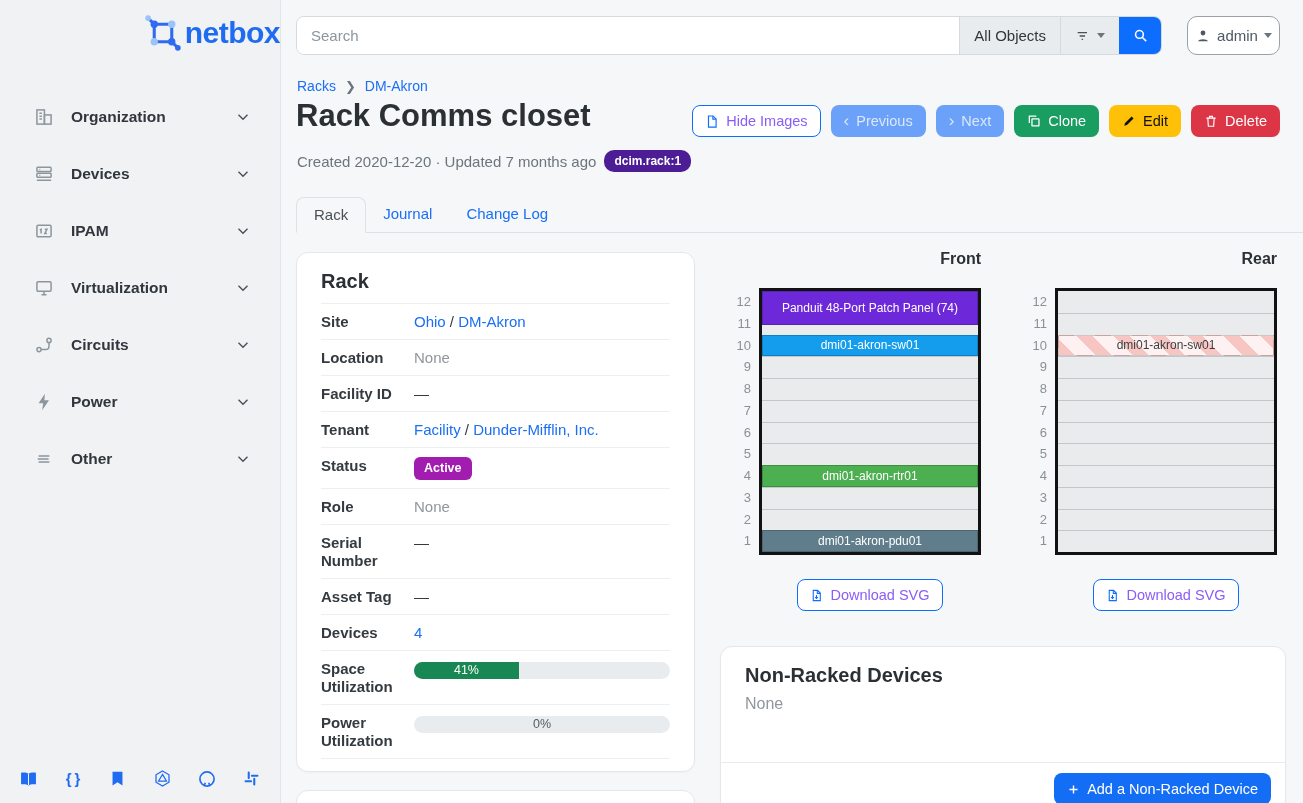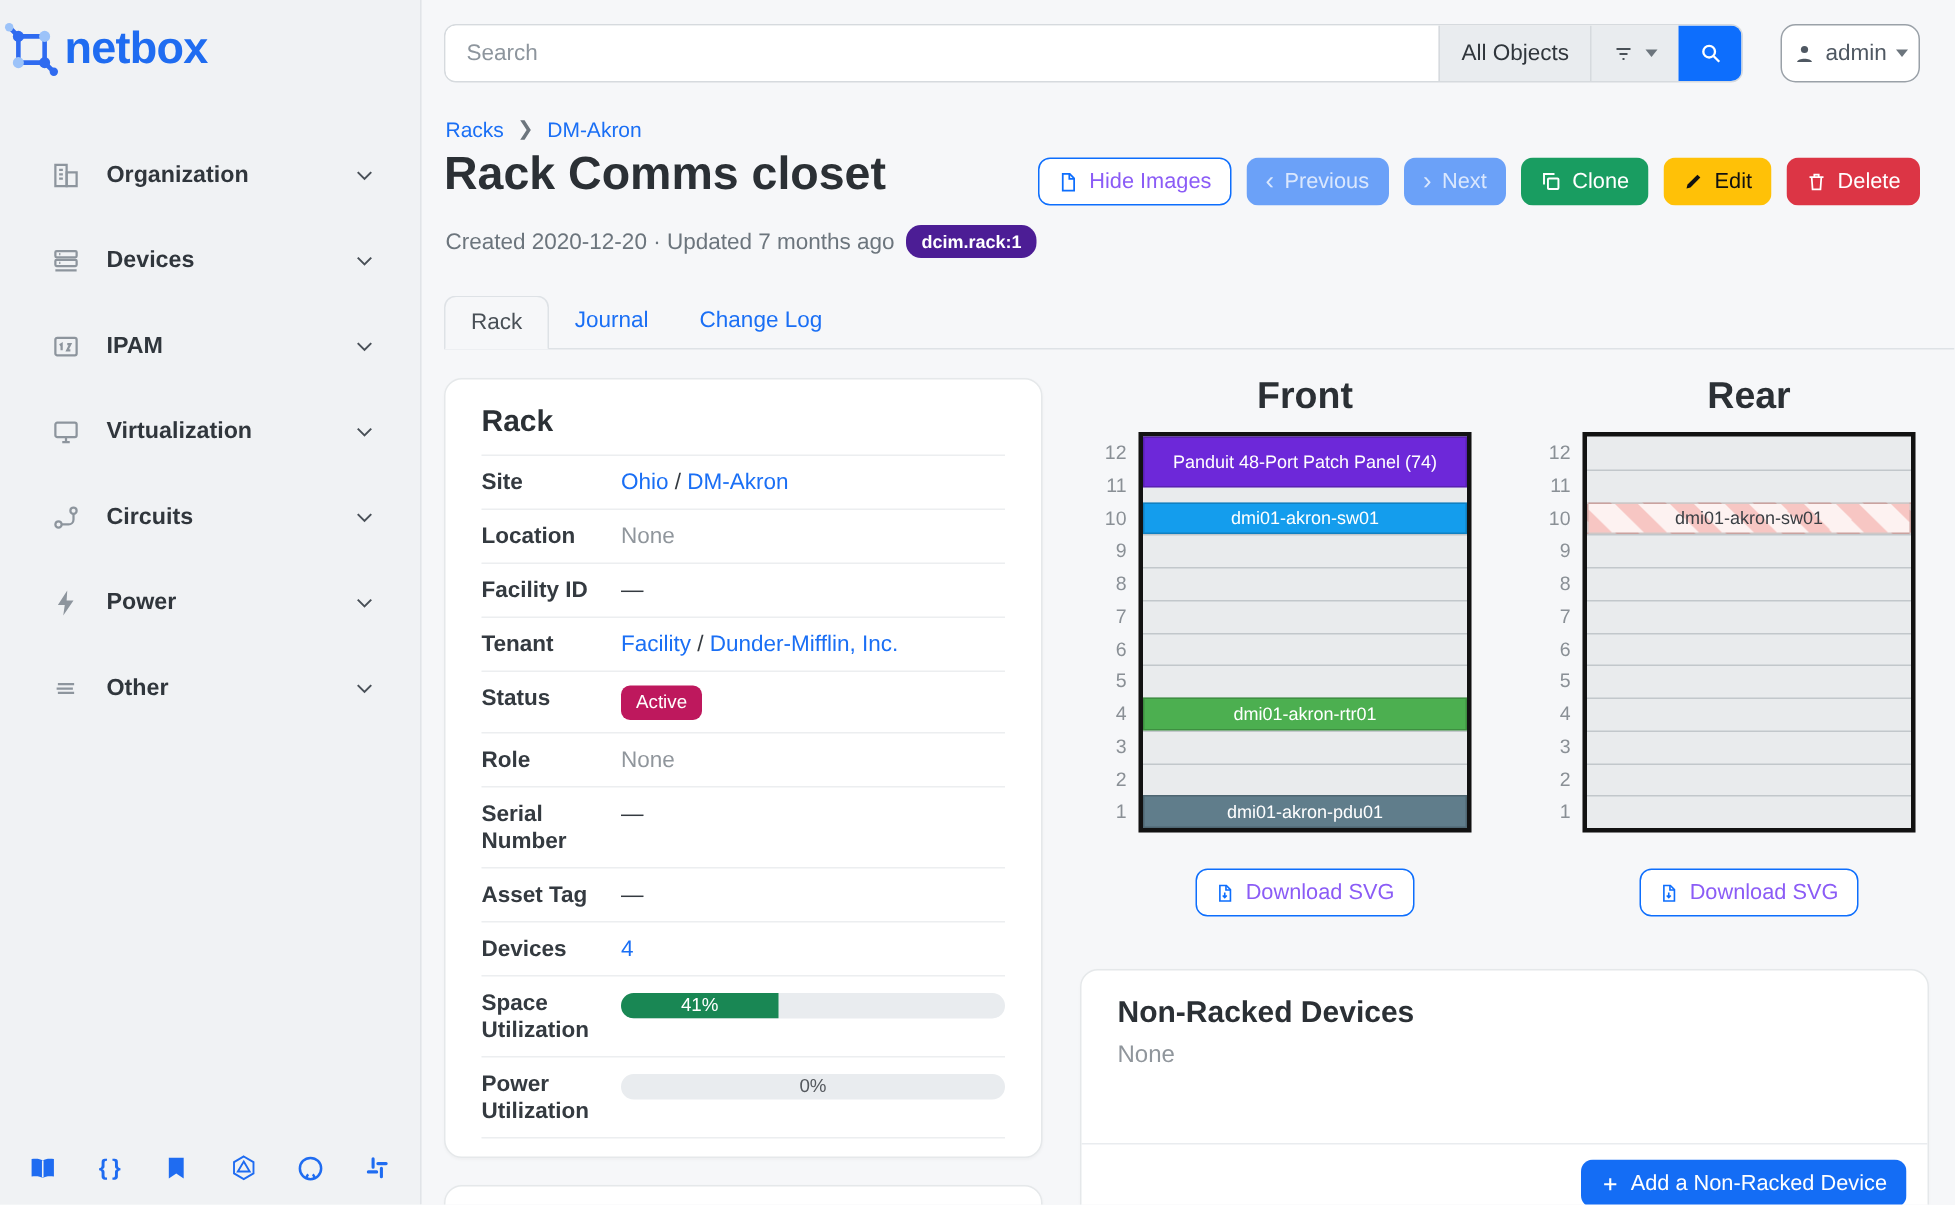--- a/index.html
+++ b/index.html
@@ -8,21 +8,21 @@
     width:1303px; height:803px; position:relative; overflow:hidden;
     background:#f6f7f9;
     font-family:"Liberation Sans","DejaVu Sans",sans-serif;
     color:#343a40;
   }
   
   .sidebar {
     position:absolute; left:0; top:0; width:281px; height:803px;
     background:#f0f2f4; border-right:1px solid #e1e4e8;
   }
-  .logo { display:flex; align-items:center; justify-content:flex-start; gap:1px; padding-top:12px; }
+  .logo { display:flex; align-items:center; justify-content:flex-end; gap:1px; padding-top:12px; }
   .logo-text { font-size:30px; font-weight:800; color:#1f6cf1; letter-spacing:-0.5px; }
   .nav { margin-top:34px; }
   .nav-item {
     display:flex; align-items:center; height:57px; padding:0 28px 0 34px;
     cursor:pointer;
   }
   .nav-item .mi { width:20px; height:20px; color:#8d959d; flex:0 0 auto; }
   .nav-item .lbl { margin-left:17px; font-size:15.5px; font-weight:700; color:#30363c; flex:1; }
   .nav-item .chev { width:18px; height:18px; color:#495057; }
   .side-foot {
@@ -96,29 +96,29 @@
   .panel { background:#fff; border:1px solid #e5e8ea; border-radius:12px; box-shadow:0 1px 2px rgba(0,0,0,.03); }
   .rack-panel { position:absolute; left:15px; top:252px; width:399px; height:520px; padding:17px 24px; }
   .panel-title { font-size:20px; font-weight:800; color:#2b3035; margin:0 0 10px 0; }
   .kv-table { width:100%; }
   .kv-row { display:flex; border-bottom:1px solid #eceef0; padding:8px 0; align-items:flex-start; }
   .kv-row:first-child { border-top:1px solid #eceef0; }
   .kv-label { width:93px; flex:0 0 auto; font-size:15px; font-weight:700; color:#343a40; line-height:1.2; padding-top:1px; }
   .kv-value { flex:1; font-size:15px; color:#343a40; line-height:1.2; padding-top:1px; }
   .kv-value a { color:#1a6ff5; text-decoration:none; cursor:pointer; }
   .muted { color:#90969c; }
-  .badge-active { display:inline-block; background:#be185d; color:#fff; font-size:12.5px; font-weight:400; padding:4px 10px; border-radius:6px; }
+  .badge-active { display:inline-block; background:#a21caf; color:#fff; font-size:12.5px; font-weight:700; padding:4px 10px; border-radius:6px; }
   .progress { width:100%; height:17px; background:#e9ecef; border-radius:9px; overflow:hidden; position:relative; margin-top:2px; }
   .progress .fill { height:100%; background:#198754; display:flex; align-items:center; justify-content:center; }
   .progress .fill span { color:#fff; font-size:12.5px; }
   .progress .zero-label { position:absolute; inset:0; display:flex; align-items:center; justify-content:center; font-size:12.5px; color:#55595e; }
   .stub-panel { position:absolute; left:15px; top:790px; width:399px; height:24px; border-radius:12px 12px 0 0; }
 
   
-  .elev-title { position:absolute; top:250px; width:222px; text-align:center; font-size:25px; font-weight:800; color:#2b3035; }
+  .elev-title { position:absolute; top:250px; width:222px; text-align:right; font-size:16px; font-weight:800; color:#2b3035; }
   .elev-title.front { left:478px; } .elev-title.rear { left:774px; }
   .unit-col { position:absolute; top:291px; width:30px; text-align:right; }
   .unit-col.front { left:440px; } .unit-col.rear { left:736px; }
   .unit-col span { display:block; height:21.75px; line-height:21.75px; font-size:13px; color:#8a9096; }
   .rack-frame {
     position:absolute; top:288px; width:222px; height:267px;
     border:3px solid #121212; background:#e9ebed;
   }
   .rack-frame.front { left:478px; } .rack-frame.rear { left:774px; }
   .u-row { height:21.75px; border-top:1px solid #c2c7cb; }

